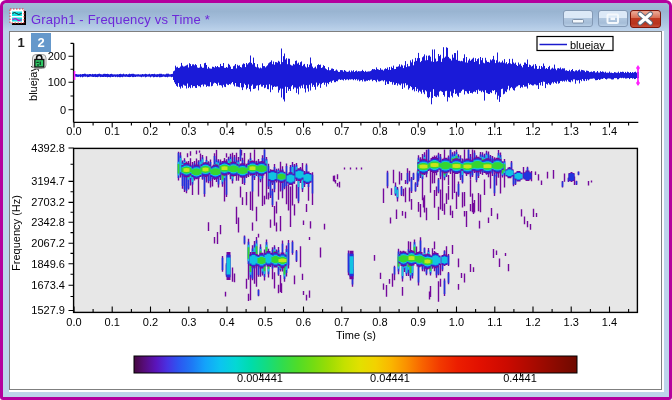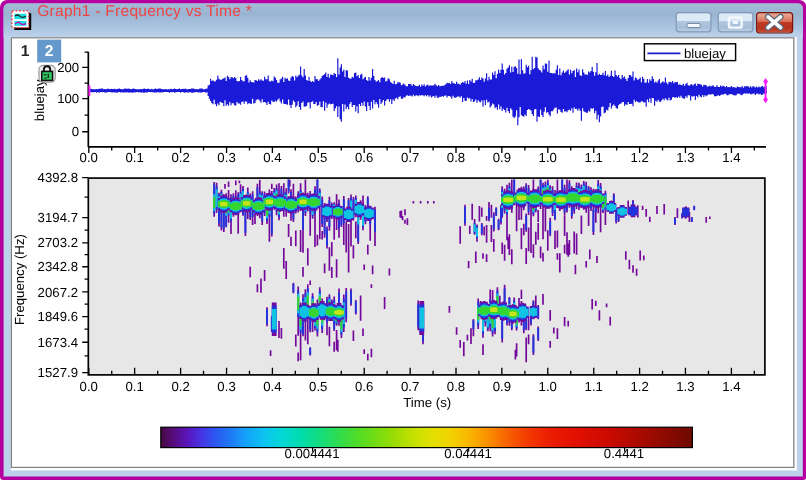--- a/index.html
+++ b/index.html
@@ -1,18 +1,18 @@
 <!DOCTYPE html>
 <html><head><meta charset="utf-8"><style>
 html,body{margin:0;padding:0;width:672px;height:400px;overflow:hidden;background:#fff}
 body{font-family:"Liberation Sans",sans-serif;position:relative}
 #frame{position:absolute;left:0;top:0;width:672px;height:400px;background:#b4009e;border-radius:6px 6px 3px 3px}
 #inner{position:absolute;left:3px;top:3px;width:666px;height:394px;background:#bdd3eb;border-radius:4px 4px 0 0}
 #tbar{position:absolute;left:3px;top:3px;width:666px;height:28px;background:linear-gradient(#a3bcd8,#99b4d1 30%,#aac3e0 70%,#bdd3eb);border-radius:4px 4px 0 0}
-#title{position:absolute;left:31px;top:1px;font-size:13px;color:#ef4444;letter-spacing:0.2px}
+#title{position:absolute;left:31px;top:12px;font-size:13px;color:#6d28d9;letter-spacing:0.2px}
 #client{position:absolute;left:9px;top:31px;width:653px;height:359px;background:#fff;border:1px solid #7f7f7f;box-sizing:border-box}
 #wgapr{position:absolute;left:662px;top:31px;width:2px;height:361px;background:#fff}
 #wgapb{position:absolute;left:9px;top:390px;width:655px;height:2px;background:#fff}
 .lb{position:absolute;top:33px;width:20px;height:19px;font-size:13px;font-weight:bold;text-align:center;line-height:19px}
 #lb1{left:11px;background:#fff;color:#222}
 #lb2{left:31px;background:#6598cb;color:#fff}
 .btn{position:absolute;top:10px;width:30px;height:17px;border-radius:3px;box-sizing:border-box}
 #bmin{left:563px;border:1px solid #8399b5;background:linear-gradient(#dce9f7 45%,#b2c8e0 45%,#a5bdd8 80%,#b9cfe6)}
 #bmax{left:598px;border:1px solid #8399b5;background:linear-gradient(#dce9f7 45%,#b2c8e0 45%,#a5bdd8 80%,#b9cfe6)}
 #bcls{left:630px;top:9.5px;width:31px;height:18px;border:1px solid #7c1408;background:linear-gradient(#e9a08c 10%,#d96a50 45%,#c03a22 46%,#b8341e 80%,#c8503a);border-radius:3px}

